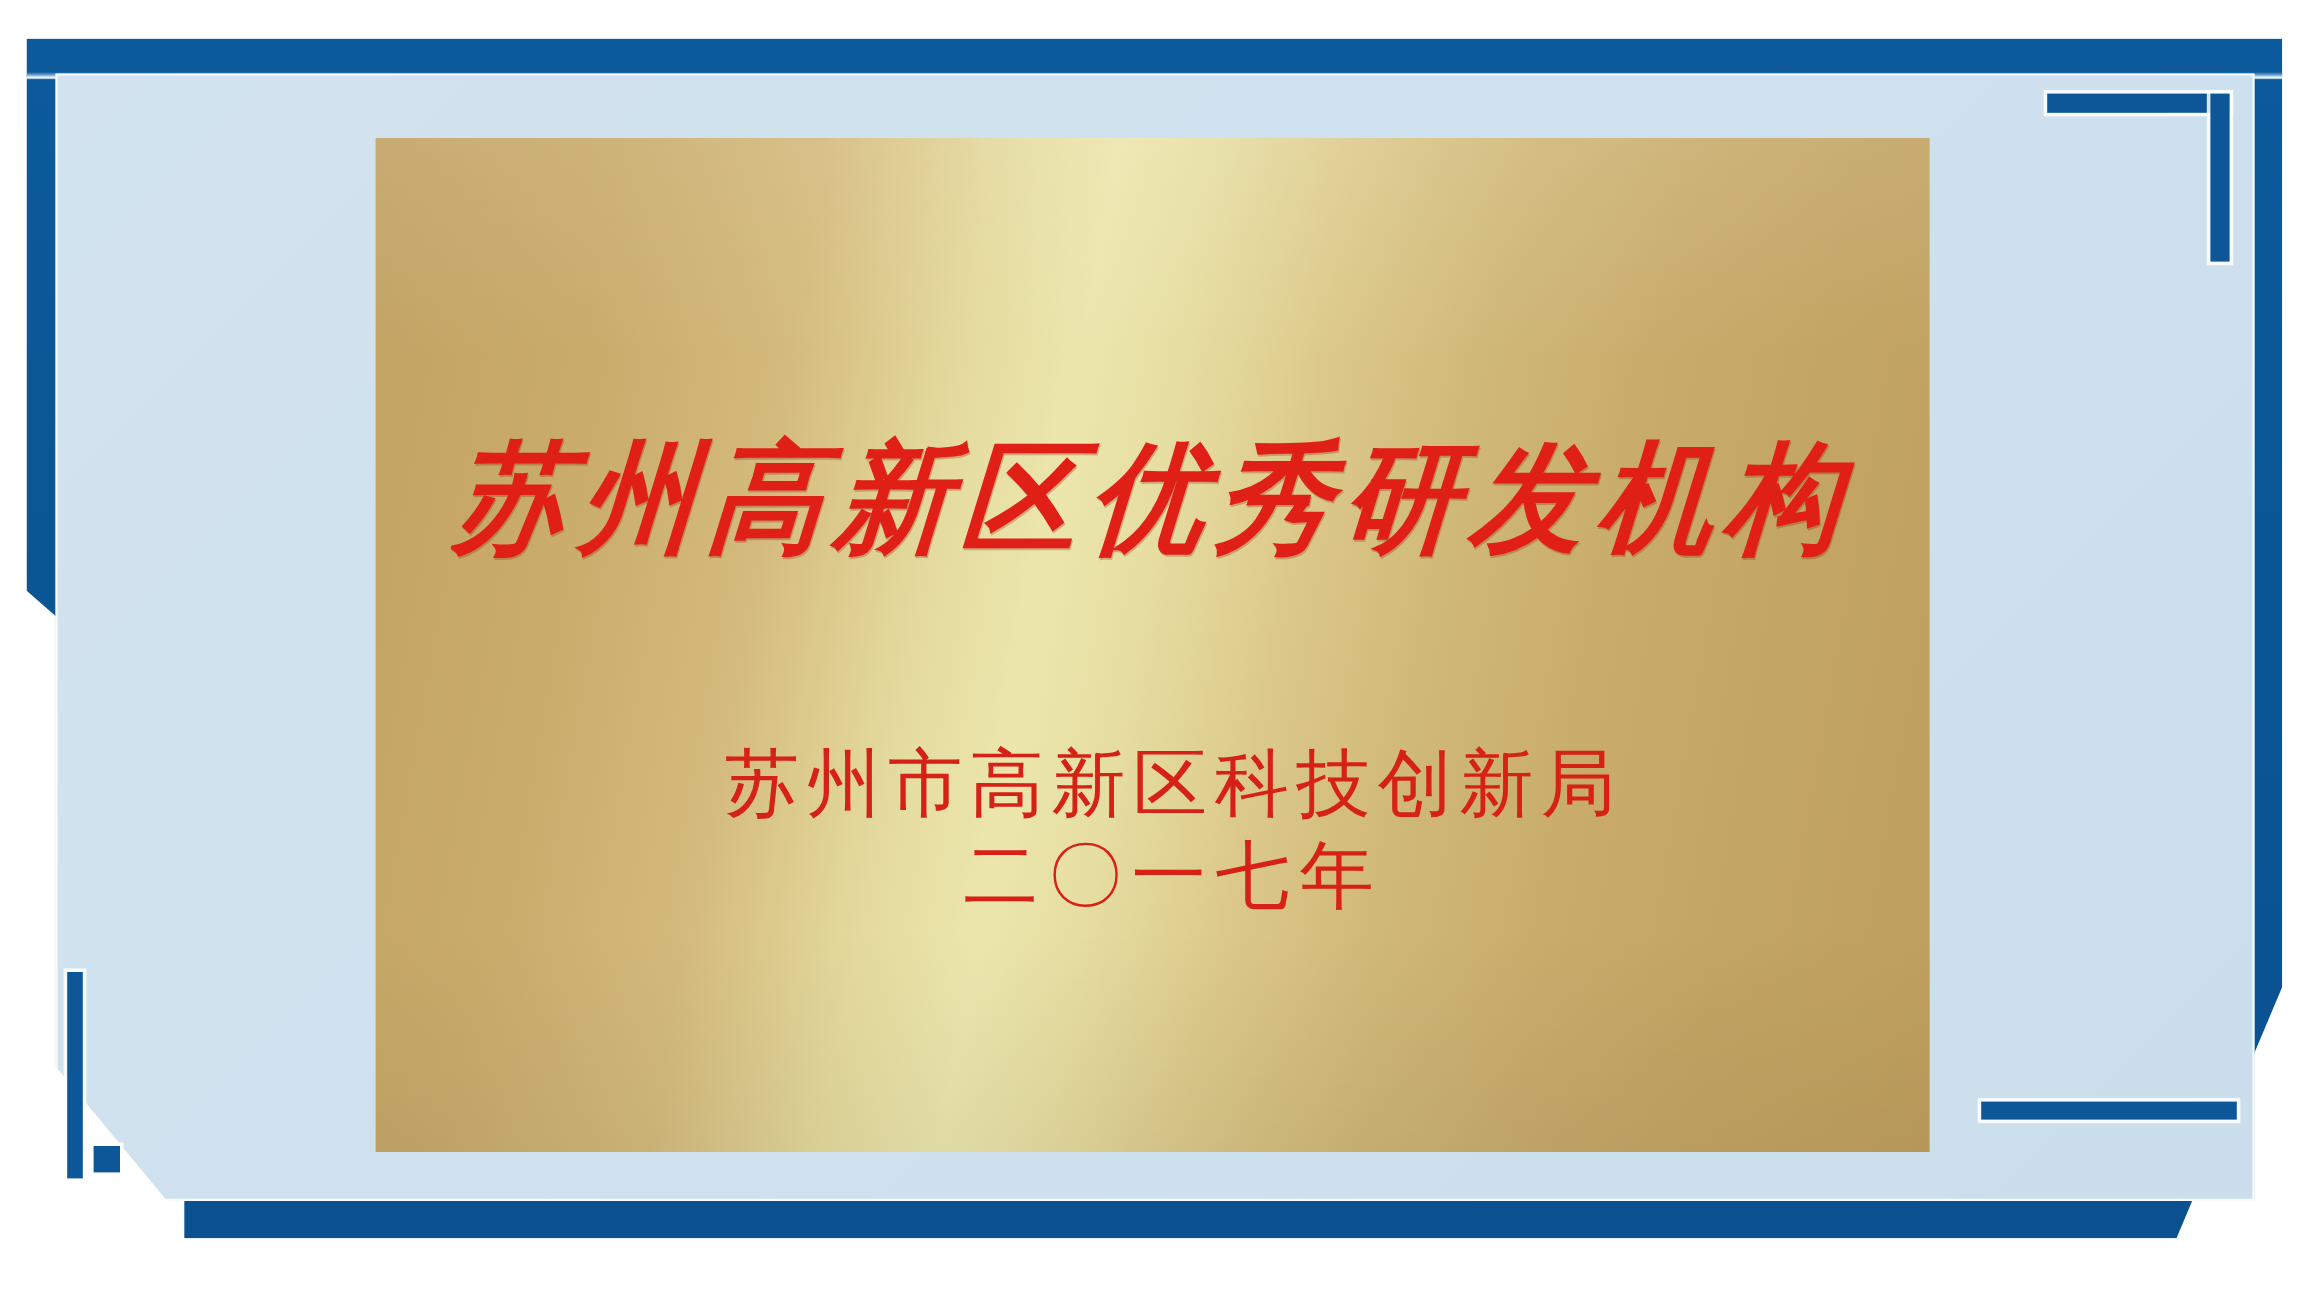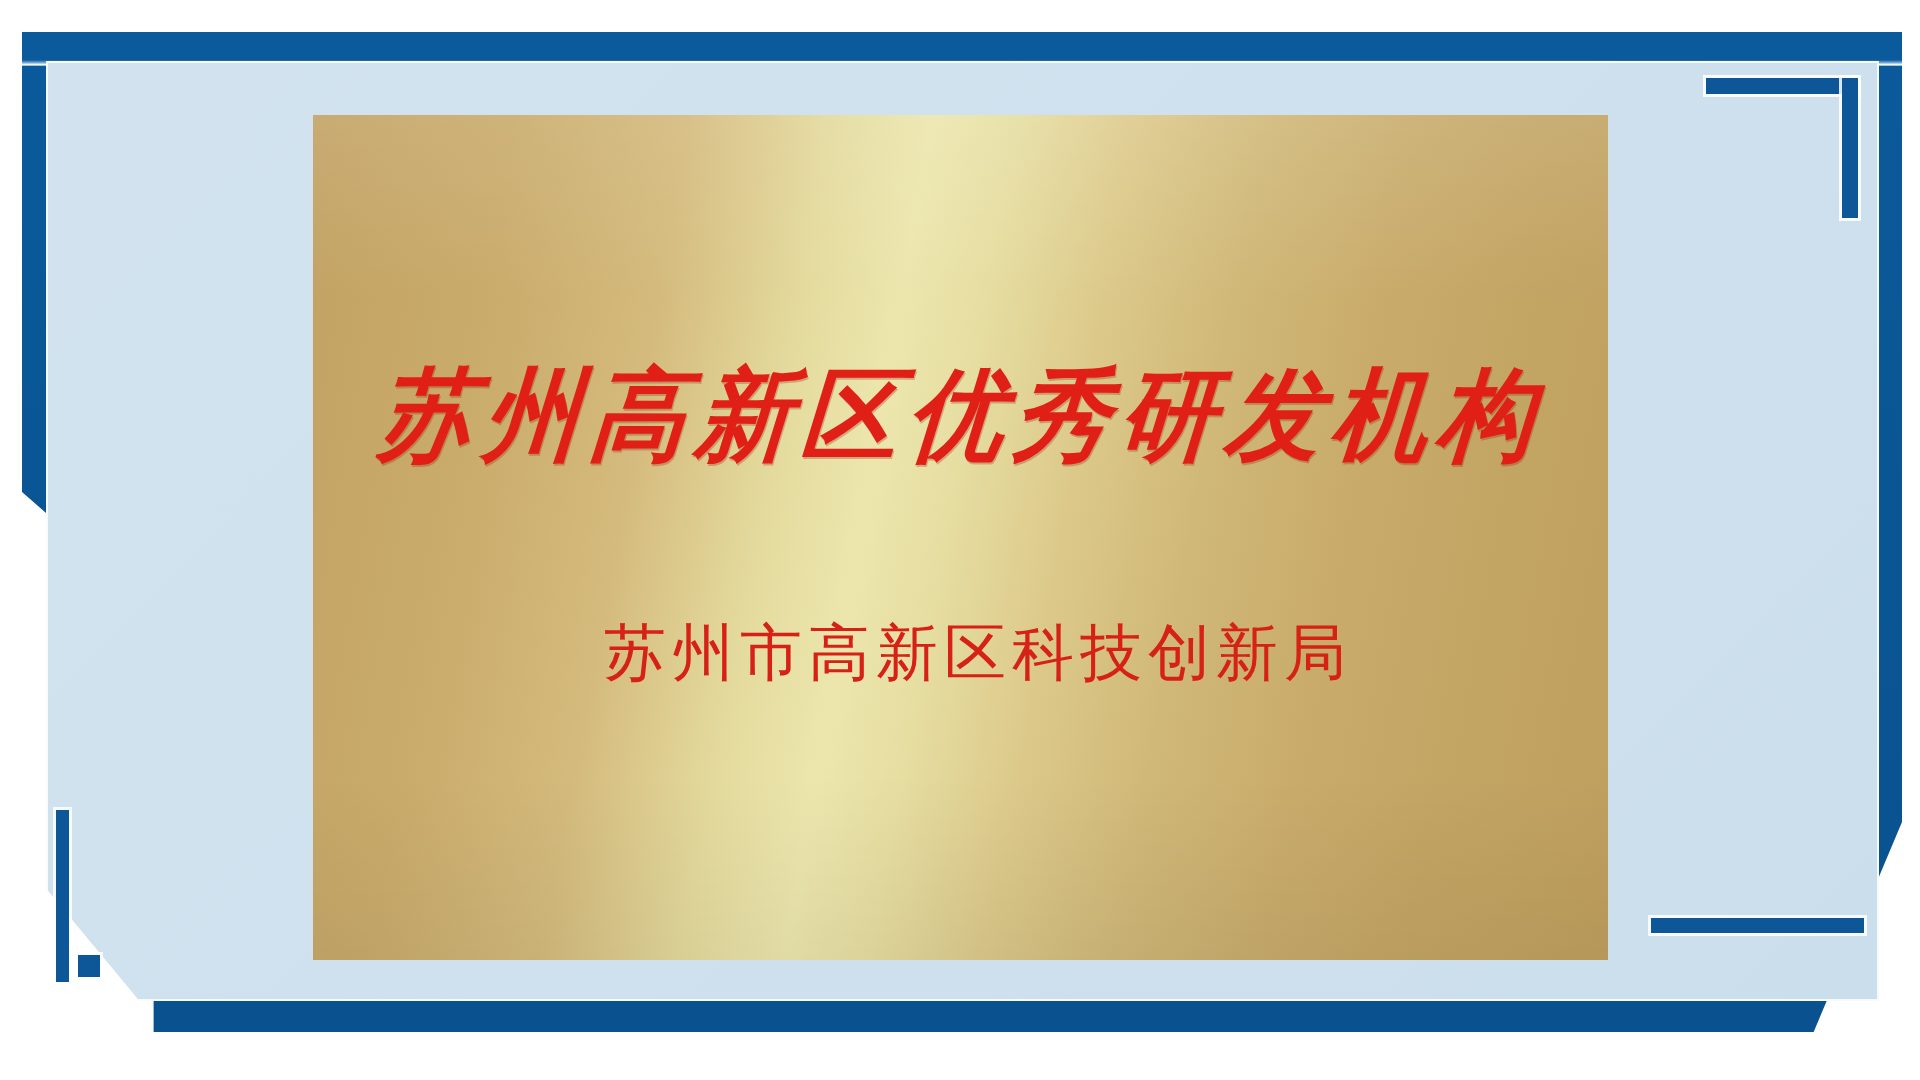--- a/index.html
+++ b/index.html
@@ -216,16 +216,17 @@
   <div class="orn" id="orn-bl-v"></div>
   <div class="orn" id="orn-bl-sq"></div>
   <div class="orn" id="orn-br-h"></div>
 
   <div id="plaque"></div>
 
   <div id="plaque-text">
     <div id="title">苏州高新区优秀研发机构</div>
     <div id="issuer-block">
       <div id="issuer">苏州市高新区科技创新局</div>
+      <div id="year">二〇一七年</div>
     </div>
   </div>
 
 </div>
 
 </body></html>

